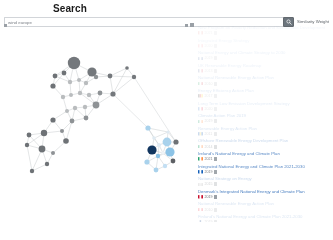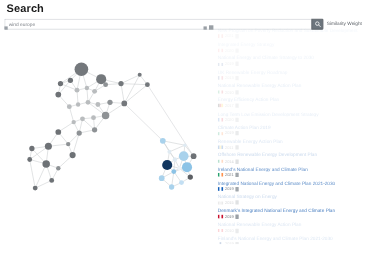--- a/index.html
+++ b/index.html
@@ -5,21 +5,21 @@
   html,body{margin:0;padding:0;}
   body{
     width:333px;height:222px;overflow:hidden;background:#ffffff;
     font-family:"Liberation Sans",sans-serif;color:#222;
   }
   .app{position:relative;width:333px;height:222px;}
 
   
   .header{padding:3px 6px 0 6px;}
   .page-title{
-    font-size:10px;font-weight:bold;line-height:12px;letter-spacing:.1px;color:#1b1b1b;
+    font-size:10px;font-weight:bold;line-height:12px;letter-spacing:.1px;color:#1b1b1b;margin-left:47px;
   }
 
   
   .search-row{
     display:flex;align-items:center;gap:0;
     margin:2px 4px 0 4px;height:10px;
   }
   .search-input{
     flex:1;height:10px;box-sizing:border-box;
     border:1px solid #d2d5d9;border-right:none;background:#fff;

